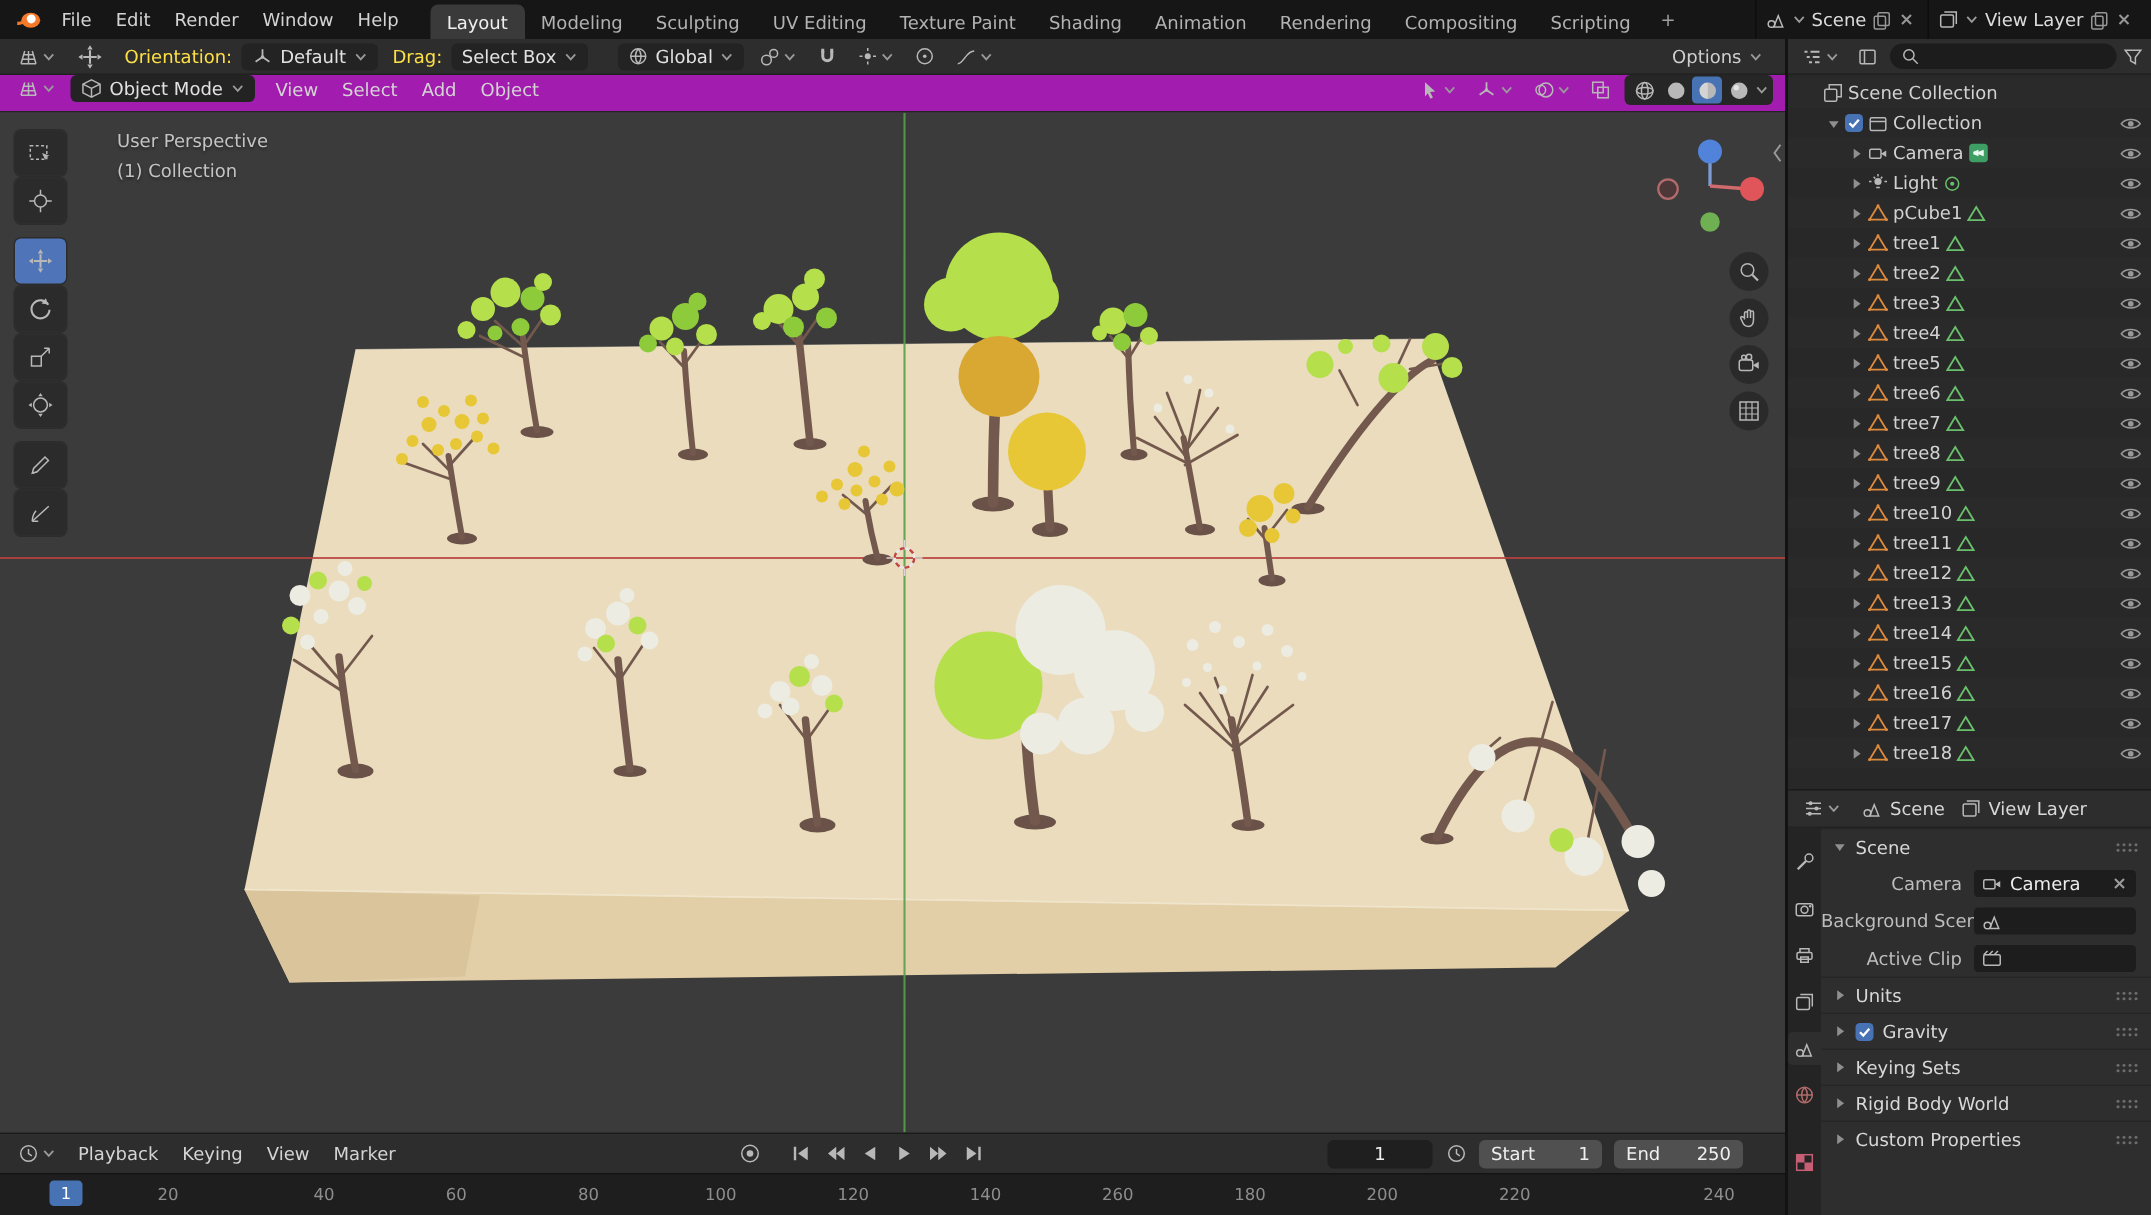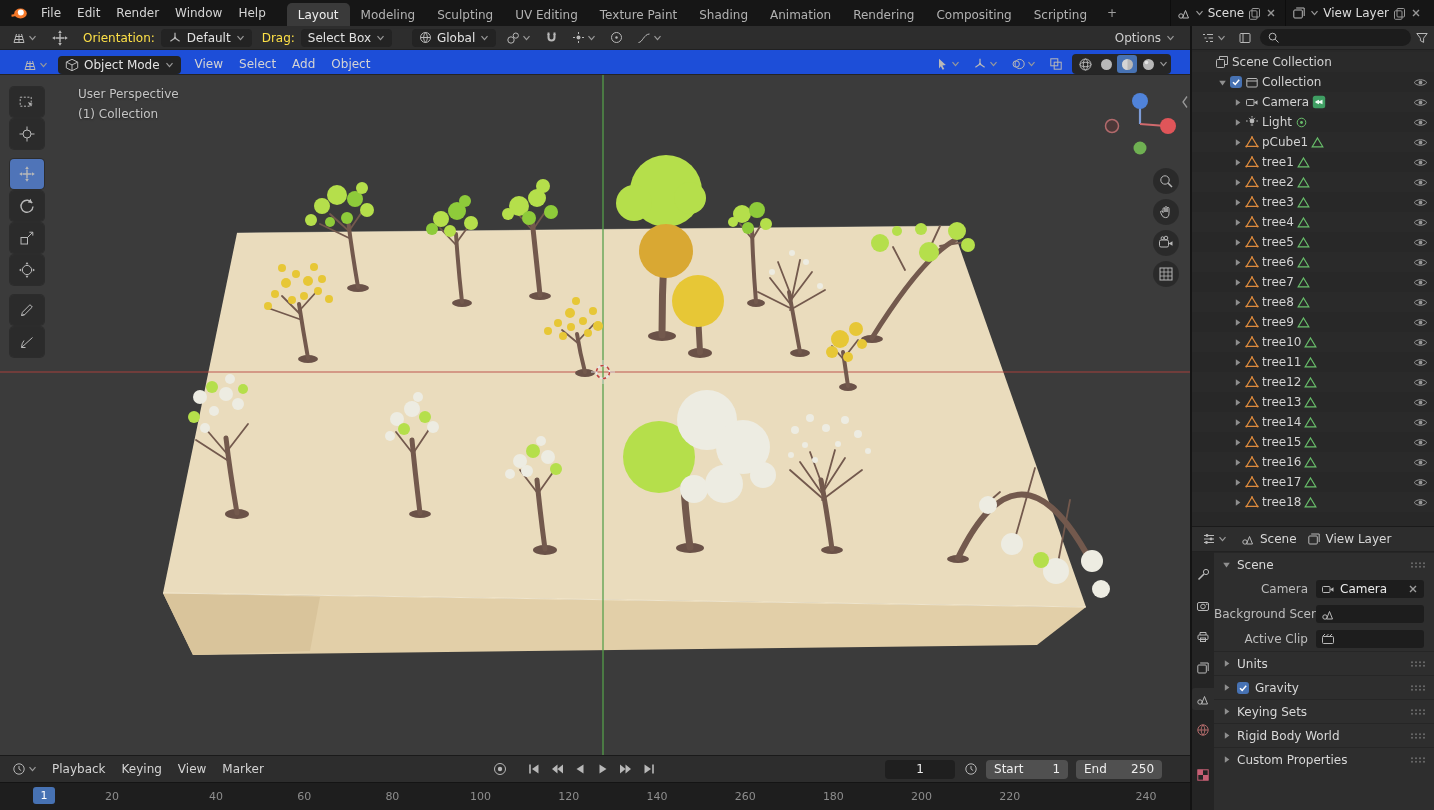--- a/index.html
+++ b/index.html
@@ -23,21 +23,21 @@
 .selector{display:flex;align-items:center;gap:4px;padding:0 6px;height:100%;border-left:1px solid #0d0d0d}
 .sel-text{color:#dcdcdc;white-space:nowrap}
 .mini{opacity:.8}
 
 .left-col{position:absolute;top:26px;left:0;width:1190px;height:784px;display:flex;flex-direction:column}
 .tool-settings{height:24px;background:#2d2d2d;display:flex;align-items:center;gap:6px;padding:0 8px;border-bottom:1px solid #212121}
 .ts-btn{display:inline-flex;align-items:center;gap:2px;padding:2px 4px;border-radius:3px}
 .ts-label{color:#fde047;margin-left:4px;white-space:nowrap}
 .dd{display:inline-flex;align-items:center;gap:5px;background:#232323;border-radius:4px;padding:2px 7px;color:#e2e2e2;white-space:nowrap}
 .dd.flat{background:transparent;color:#cfcfcf}
-.vp-header{height:25px;background:#1d4ed8;display:flex;align-items:flex-end;gap:6px;padding:0 19px;border-bottom:1px solid #242424}
+.vp-header{height:25px;background:#a21caf;display:flex;align-items:flex-start;gap:6px;padding:0 8px;border-bottom:1px solid #242424}
 .vp-right{margin-left:auto;display:flex;align-items:center;gap:5px}
 .shading{display:flex;align-items:center;gap:1px;background:#262626;border-radius:4px;padding:1px 3px}
 .sh-btn{width:20px;height:18px;display:flex;align-items:center;justify-content:center;border-radius:3px;color:#c0c0c0}
 .sh-btn.active{background:#4772b3;color:#fff}
 
 .viewport{height:680px;position:relative;background:#3b3b3b;overflow:hidden}
 #scene-svg{position:absolute;left:0;top:0}
 .vp-overlay-text{position:absolute;left:78px;top:9px;color:rgba(222,222,222,.85);line-height:20px;font-size:12px;text-shadow:0 1px 2px rgba(0,0,0,.4)}
 .vtoolbar{position:absolute;left:10px;top:12px;display:flex;flex-direction:column;gap:2px}
 .tool-btn{width:34px;height:30px;border-radius:4px;background:rgba(42,42,42,.92);display:flex;align-items:center;justify-content:center;color:#d9d9d9;box-shadow:0 0 0 1px rgba(0,0,0,.25)}

